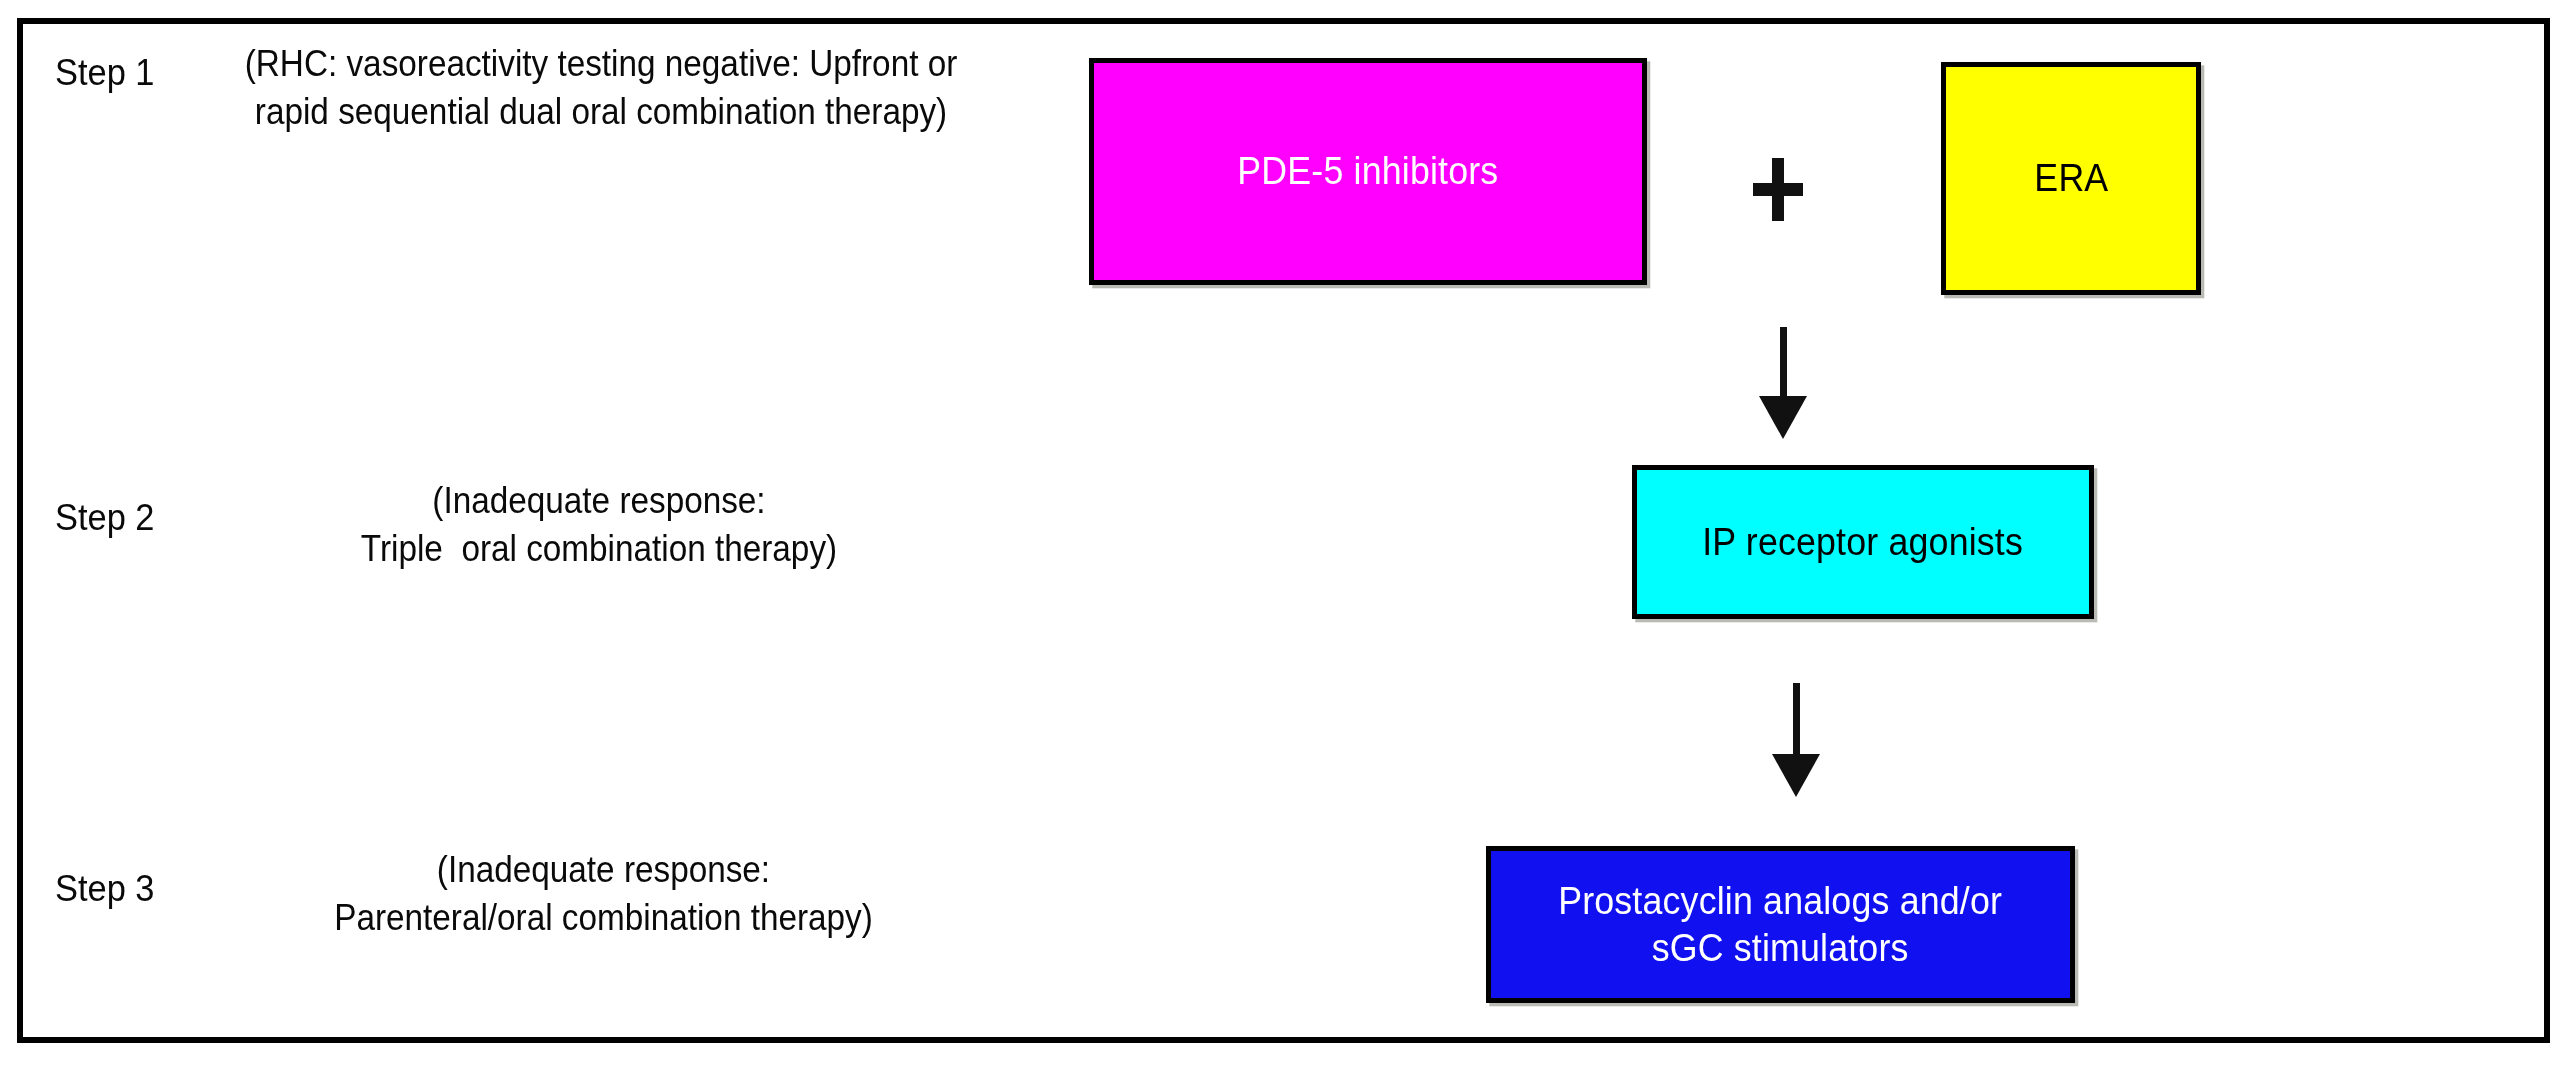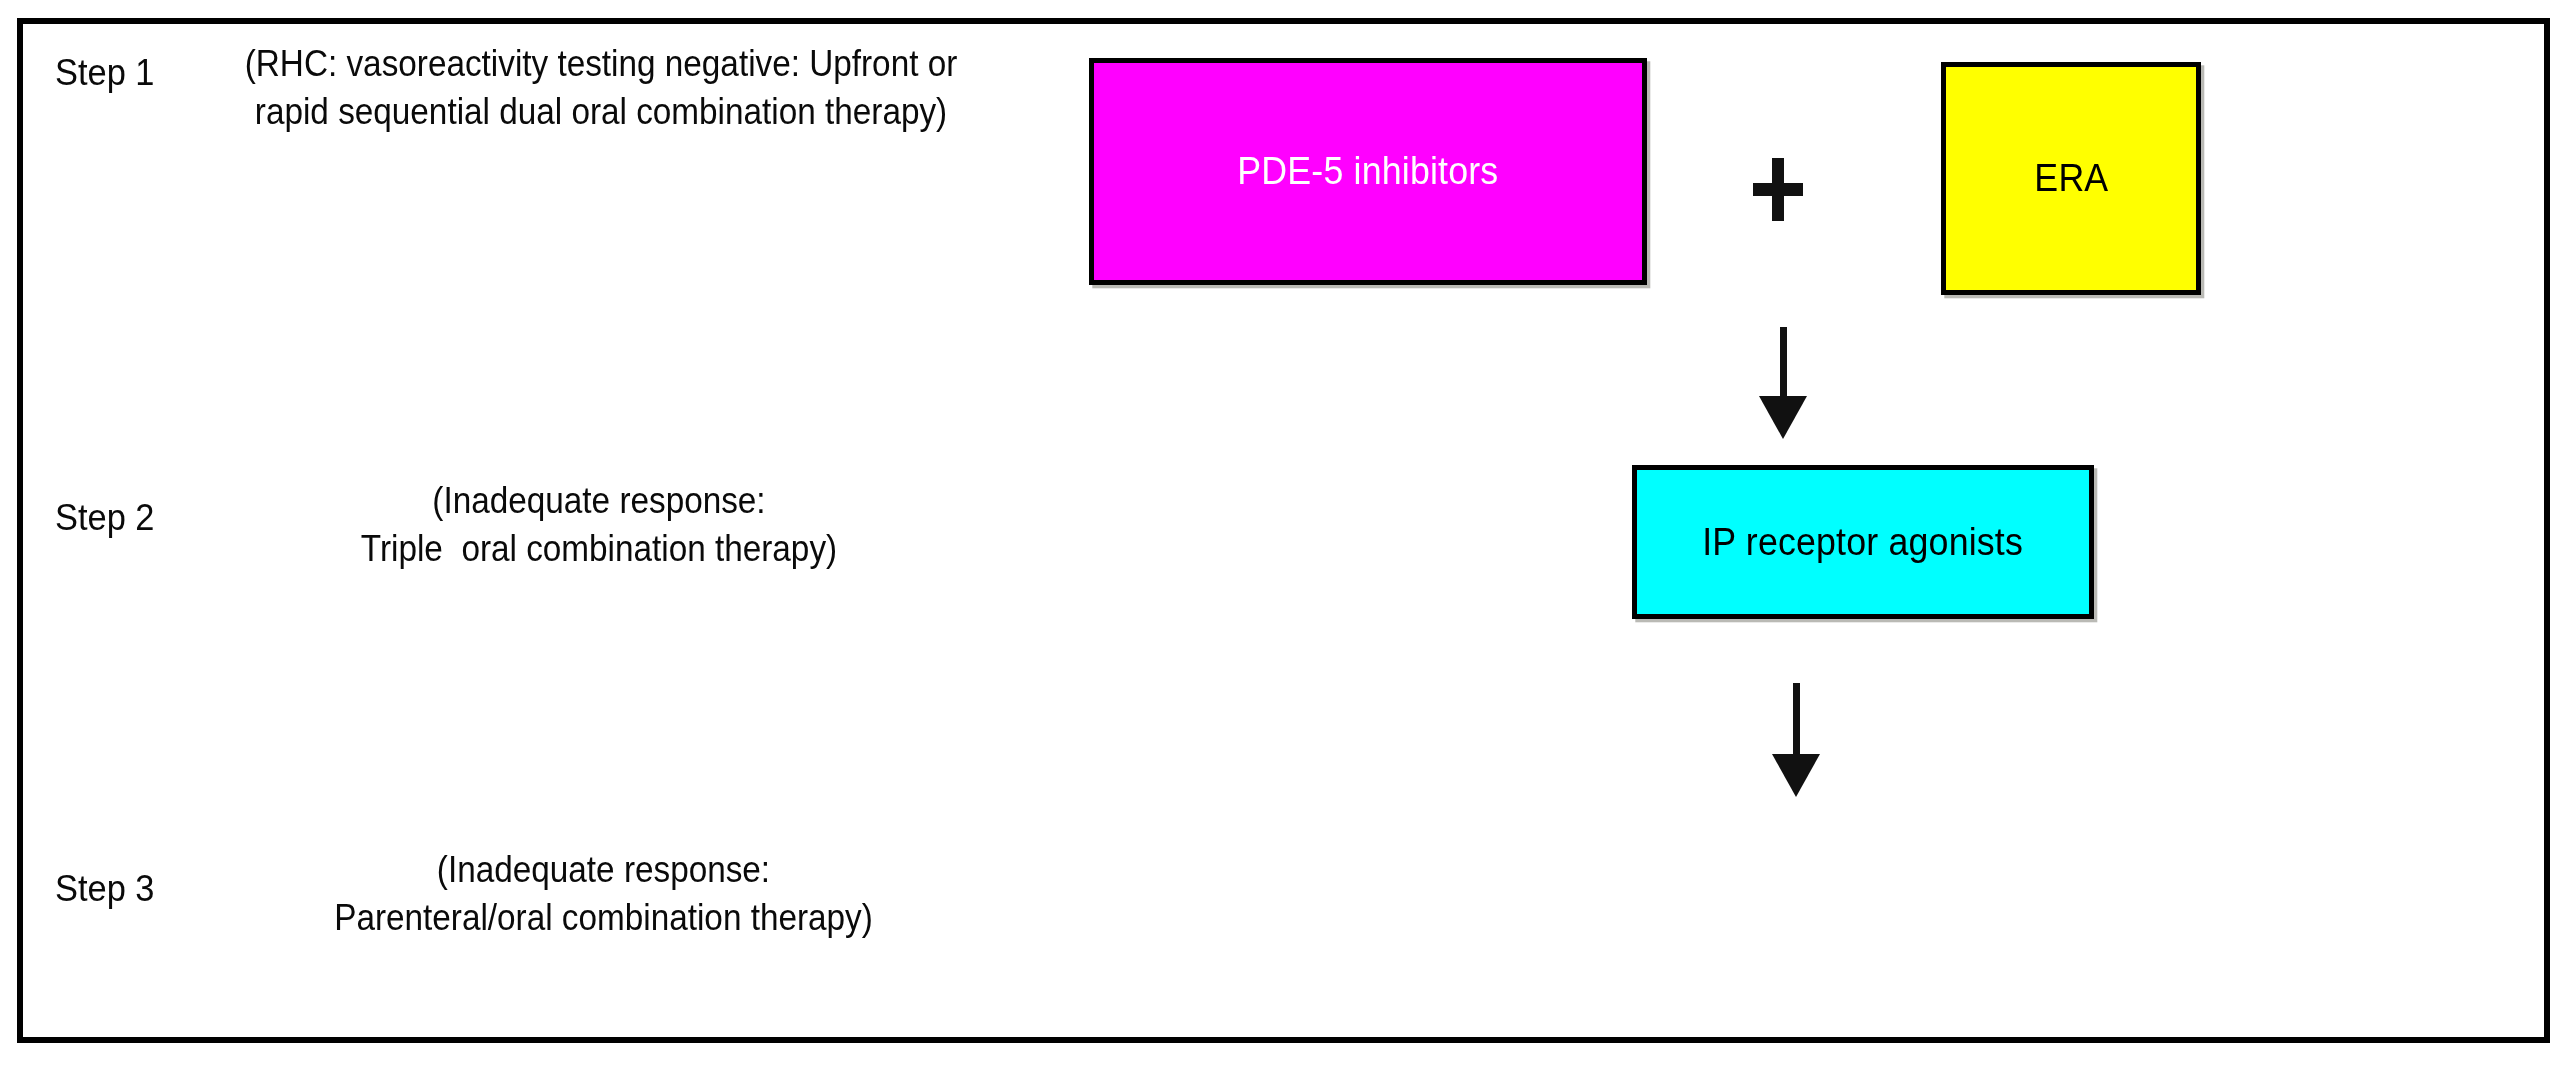--- a/index.html
+++ b/index.html
@@ -222,15 +222,21 @@
     <span class="head"></span>
   </div>
 
   <div class="step-label" id="step3-label">Step 3</div>
 
   <div class="step-desc" id="step3-desc">
     <span class="line">(Inadequate response:</span>
     <span class="line">Parenteral/oral combination therapy)</span>
   </div>
 
+  <div class="drug-box" id="box-prostacyclin" style="background: rgb(16, 16, 240); border-color: rgb(0, 0, 0);">
+    <span class="box-text" style="color: rgb(255, 255, 255);">
+      <span class="line">Prostacyclin analogs and/or</span>
+      <span class="line">sGC stimulators</span>
+    </span>
+  </div>
 
 </div>
 
 
 </body></html>

